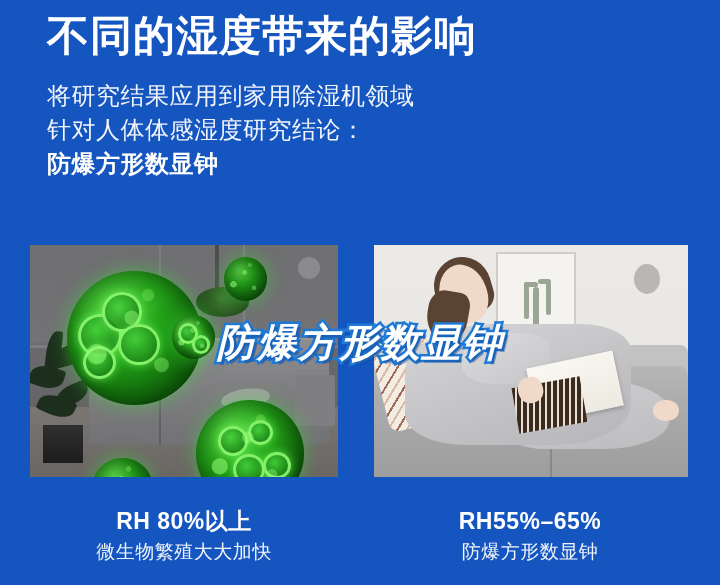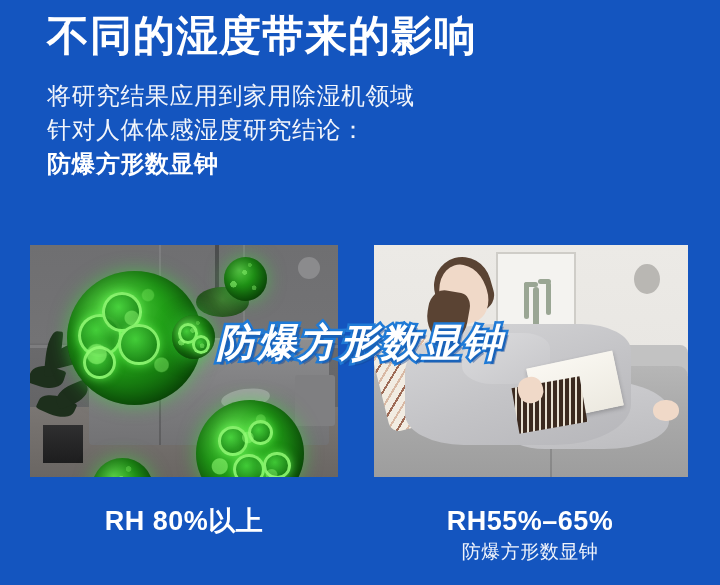--- a/index.html
+++ b/index.html
@@ -412,21 +412,21 @@
   .caption {
     position: absolute;
     top: 506px;
     width: 320px;
     text-align: center;
     color: #ffffff;
   }
   .caption.left  { left: 24px; }
   .caption.right { left: 370px; }
   .cap-main {
-    font-size: 27px;
+    font-size: 23px;
     font-weight: 700;
     line-height: 30px;
     letter-spacing: 0.5px;
   }
   .cap-sub {
     margin-top: 3px;
     font-size: 19px;
     font-weight: 400;
     line-height: 26px;
     color: #f0f4fb;
@@ -517,19 +517,20 @@
         <div class="hand-r"></div>
         <div class="foot-r"></div>
       </div>
     </div>
   </div>
 
   <div class="watermark">防爆方形数显钟</div>
 
   <div class="caption left">
     <div class="cap-main">RH 80%以上</div>
+    <div class="cap-sub">微生物繁殖大大加快</div>
   </div>
   <div class="caption right">
     <div class="cap-main">RH55%–65%</div>
     <div class="cap-sub">防爆方形数显钟</div>
   </div>
 
 </div>
 
 </body></html>

